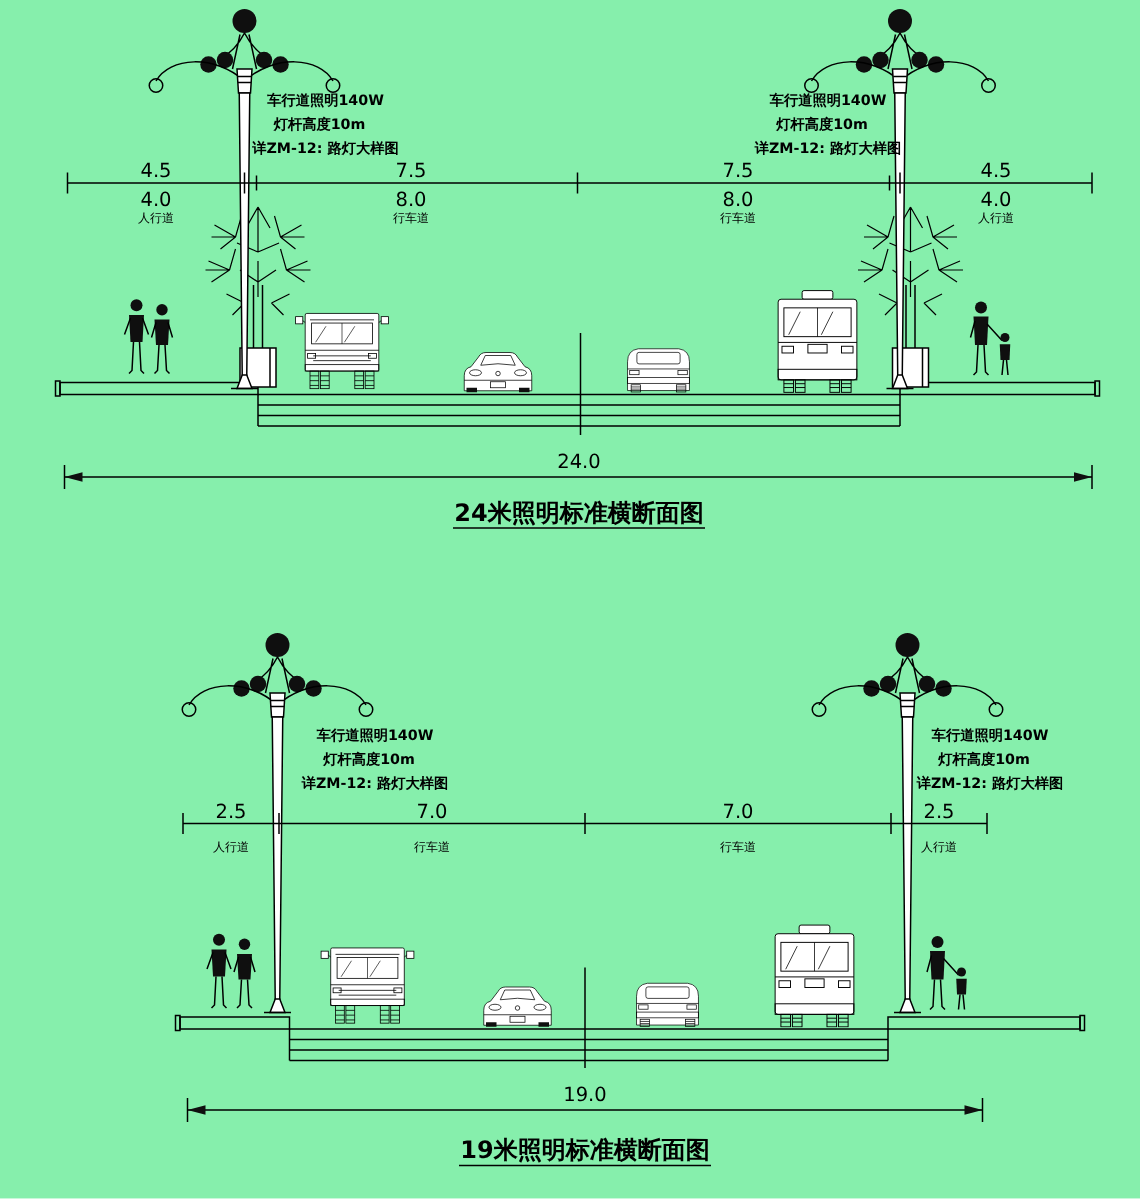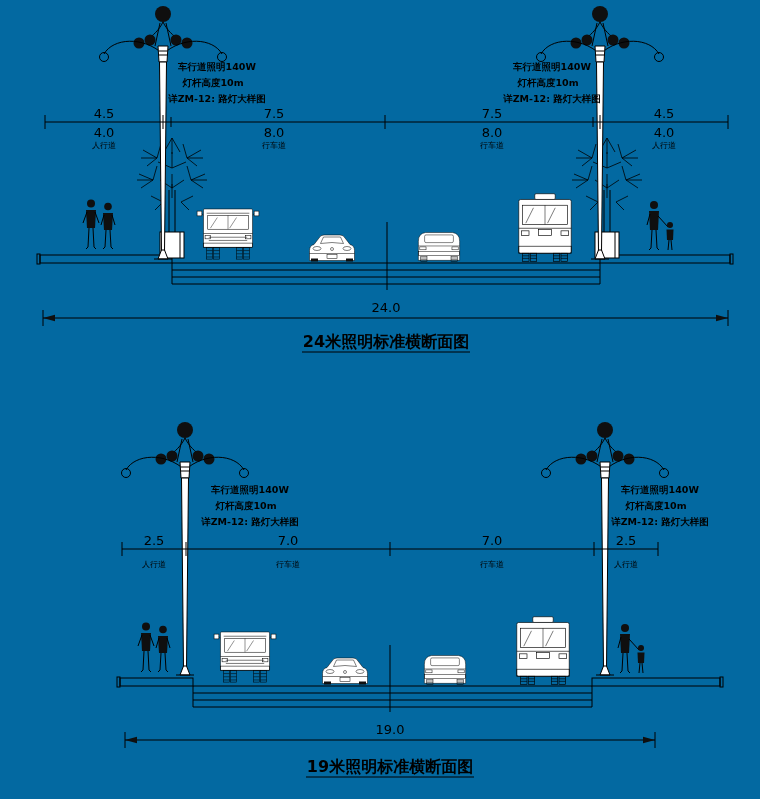--- a/index.html
+++ b/index.html
@@ -1,16 +1,16 @@
 <!DOCTYPE html>
 <html><head>
 <meta charset="utf-8">
 <style>
   html,body{margin:0;padding:0;background:#ffffff;}
-  .stage{position:relative;width:760px;height:799px;background:#0369a1;overflow:hidden;}
+  .stage{position:relative;width:760px;height:799px;background:#86efac;overflow:hidden;}
   svg text{font-family:"DejaVu Sans","Liberation Sans",sans-serif;fill:#000;}
   .ln{fill:none;stroke:#000;stroke-width:1;}
   .lnthin{fill:none;stroke:#000;stroke-width:0.8;}
   .wt{fill:#ffffff;stroke:#000;stroke-width:1;}
   .dk{fill:#0f0f0f;stroke:none;}
   .dim{font-size:13px;text-anchor:middle;}
   .lane{font-size:8px;text-anchor:middle;}
   .note{font-size:9.5px;font-weight:700;text-anchor:middle;}
   .title{font-size:16px;font-weight:700;text-anchor:middle;}
 </style>

